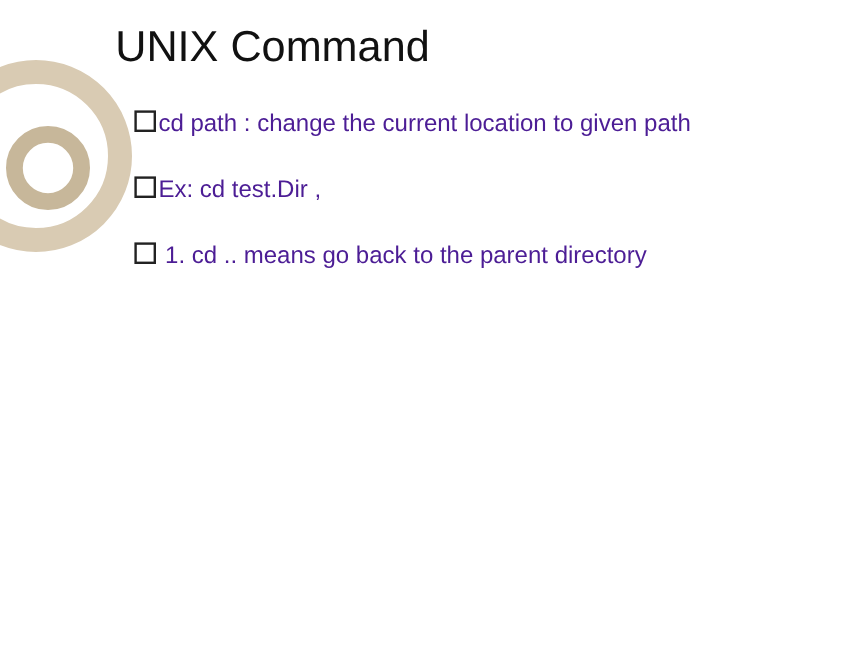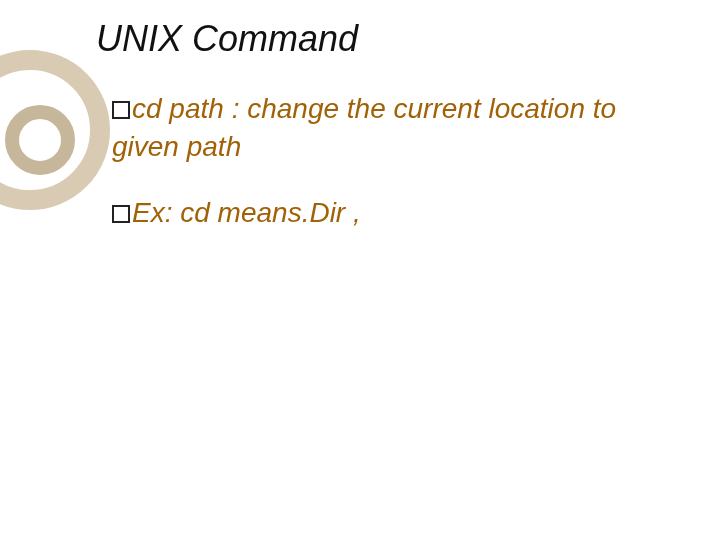--- a/index.html
+++ b/index.html
@@ -39,31 +39,30 @@
     top: 55px;
     border: 14px solid #c7b79a;
   }
   .slide {
     position: relative;
     z-index: 1;
     padding: 18px 40px 0 100px;
     box-sizing: border-box;
     width: 712px;
     height: 540px;
-    font-style: italic;
   }
   .title {
     font-size: 36px;
     color: #111;
     margin: 0 0 30px -4px;
     font-weight: 400;
   }
   .bullet {
-    font-size: 28px;
-    color: #a16207;
+    font-size: 20px;
+    color: #4c1d95;
     margin: 0 0 28px 12px;
     line-height: 1.35;
   }
   .sq {
     display: inline-block;
     width: 14px;
     height: 14px;
     border: 2px solid #222;
     background: #fff;
     margin-right: 2px;
@@ -79,18 +78,21 @@
 </div>
 
 <div class="slide">
   <h1 class="title">UNIX Command</h1>
 
   <p class="bullet">
     <span class="sq"></span><span>cd</span><span> path : change the current location to given path</span>
   </p>
 
   <p class="bullet">
-    <span class="sq"></span><span>Ex:</span><span> cd means.Dir ,</span>
+    <span class="sq"></span><span>Ex:</span><span> cd test.Dir ,</span>
   </p>
 
 
+  <p class="bullet">
+    <span class="sq"></span><span> 1. cd</span><span> .. means go back to the parent directory</span>
+  </p>
 
 </div>
 
 </body></html>

